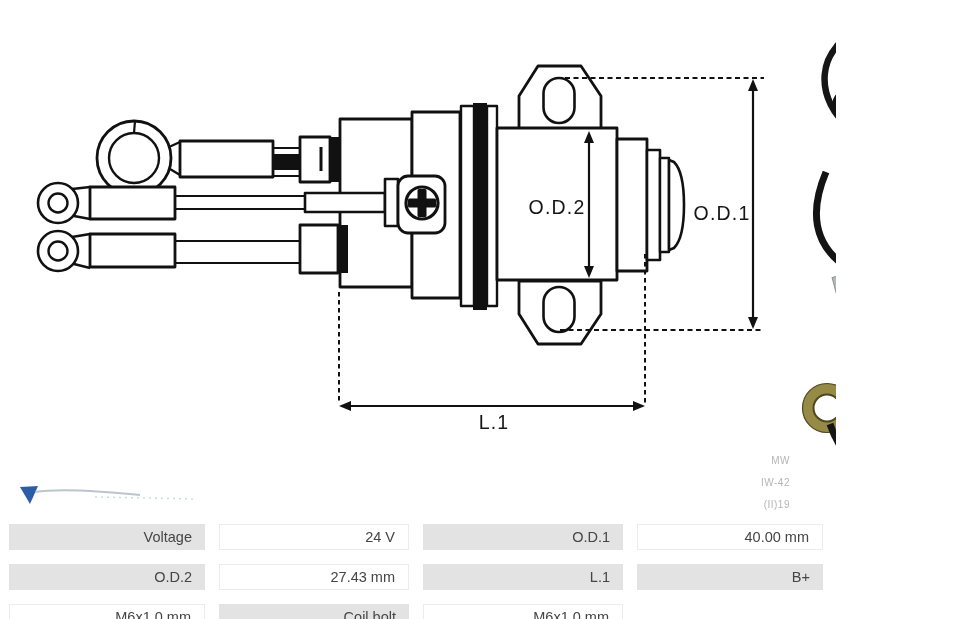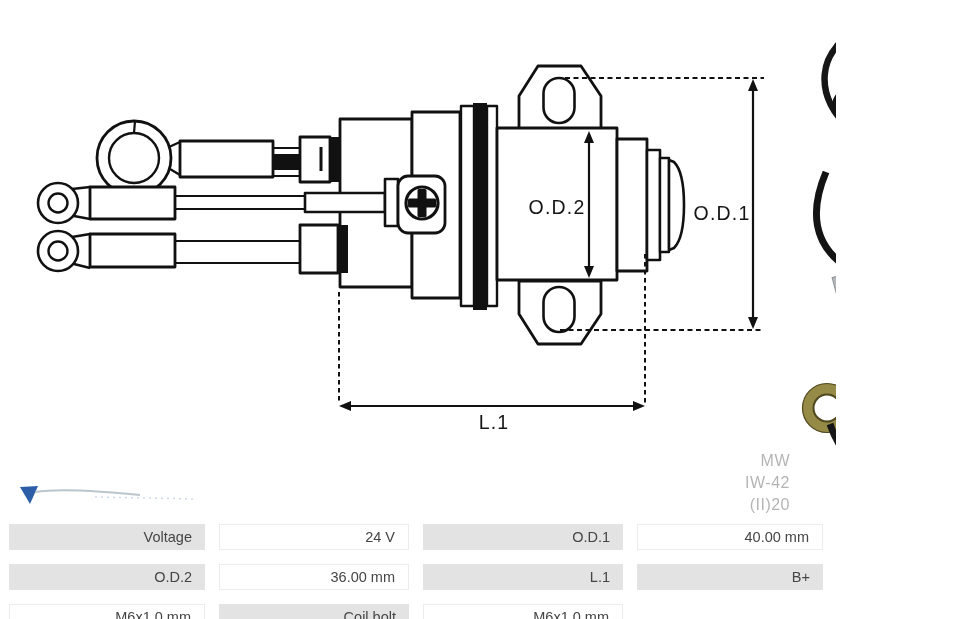--- a/index.html
+++ b/index.html
@@ -14,21 +14,21 @@
     font-size:19.5px; letter-spacing:1.2px; fill:#161616; text-anchor:middle;
   }
   .drawing { position:absolute; left:0; top:0; }
   .photo { position:absolute; }
   .photo-1 { left:795px; top:2px; }
   .photo-2 { left:790px; top:170px; }
   .photo-3 { left:790px; top:372px; }
   .logo-remnant { position:absolute; left:10px; top:475px; }
   .wm-fragments {
     position:absolute; left:640px; top:450px; width:150px;
-    text-align:right; font-size:16px; line-height:22px; color:#8d8d8d;
+    text-align:right; font-size:10px; line-height:22px; color:#8d8d8d;
     filter:blur(0.7px); opacity:.65; letter-spacing:.5px;
   }
   .wm-fragments span { display:block; }
   .spec-table {
     position:absolute; left:9px; top:524px; width:778px;
     display:grid; grid-template-columns:196px 190px 200px 186px;
     grid-auto-rows:26px; gap:14px;
     font-size:14.5px; color:#454545;
   }
   .cell {
@@ -235,31 +235,31 @@
   </svg>
 
   <svg class="logo-remnant" width="200" height="45" viewBox="0 0 200 45">
     <polygon points="10,12 28,11 20,29" fill="#2b5ea7"></polygon>
     <path d="M25,17 C50,13 85,16 130,20" stroke="#a9b6bf" stroke-width="2" fill="none" opacity=".8"></path>
     <path d="M85,22 L185,24" stroke="#7f9fd0" stroke-width="1.5" stroke-dasharray="2 4" fill="none" opacity=".4"></path>
   </svg>
   <div class="wm-fragments">
     <span>MW</span>
     <span>IW-42</span>
-    <span>(II)20</span>
+    <span>(II)19</span>
   </div>
 
   <div class="spec-table">
     <div class="cell label">Voltage</div>
     <div class="cell value">24 V</div>
     <div class="cell label">O.D.1</div>
     <div class="cell value">40.00 mm</div>
 
     <div class="cell label">O.D.2</div>
-    <div class="cell value">36.00 mm</div>
+    <div class="cell value">27.43 mm</div>
     <div class="cell label">L.1</div>
 
     <div class="cell label">B+</div>
     <div class="cell value">M6x1.0 mm</div>
     <div class="cell label">Coil bolt</div>
     <div class="cell value">M6x1.0 mm</div>
   </div>
 
 </div>
 

